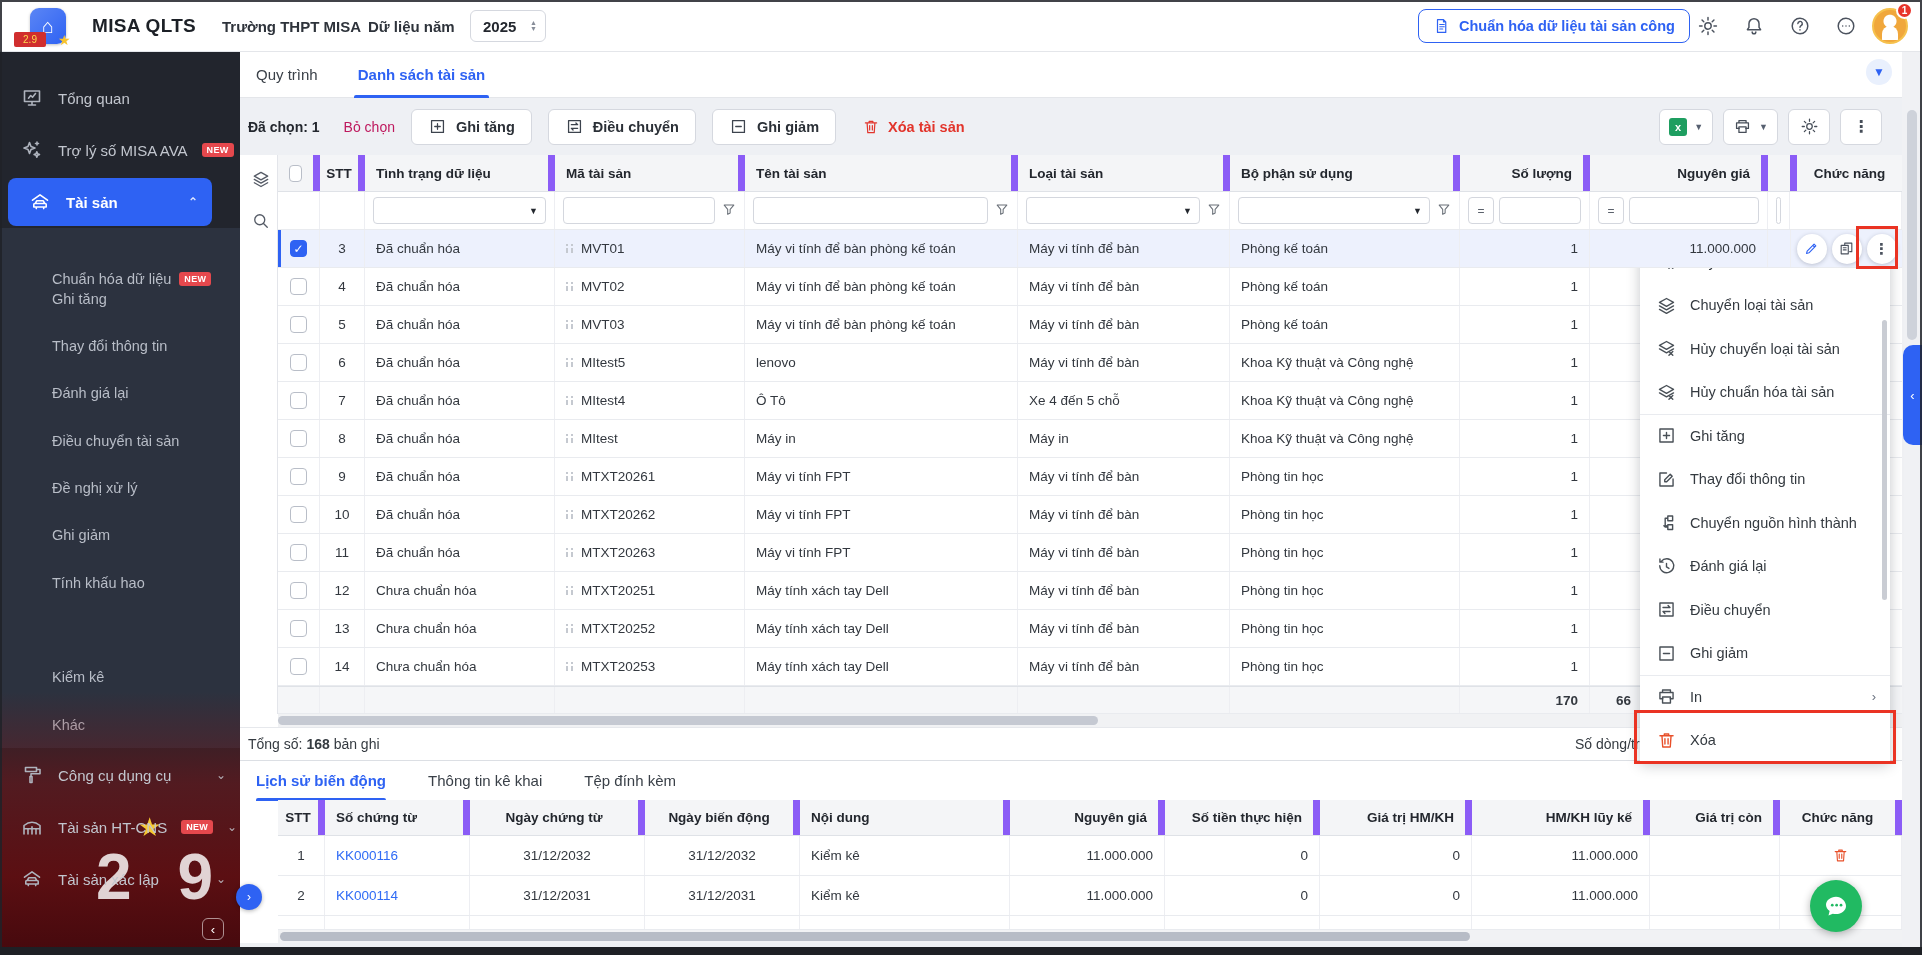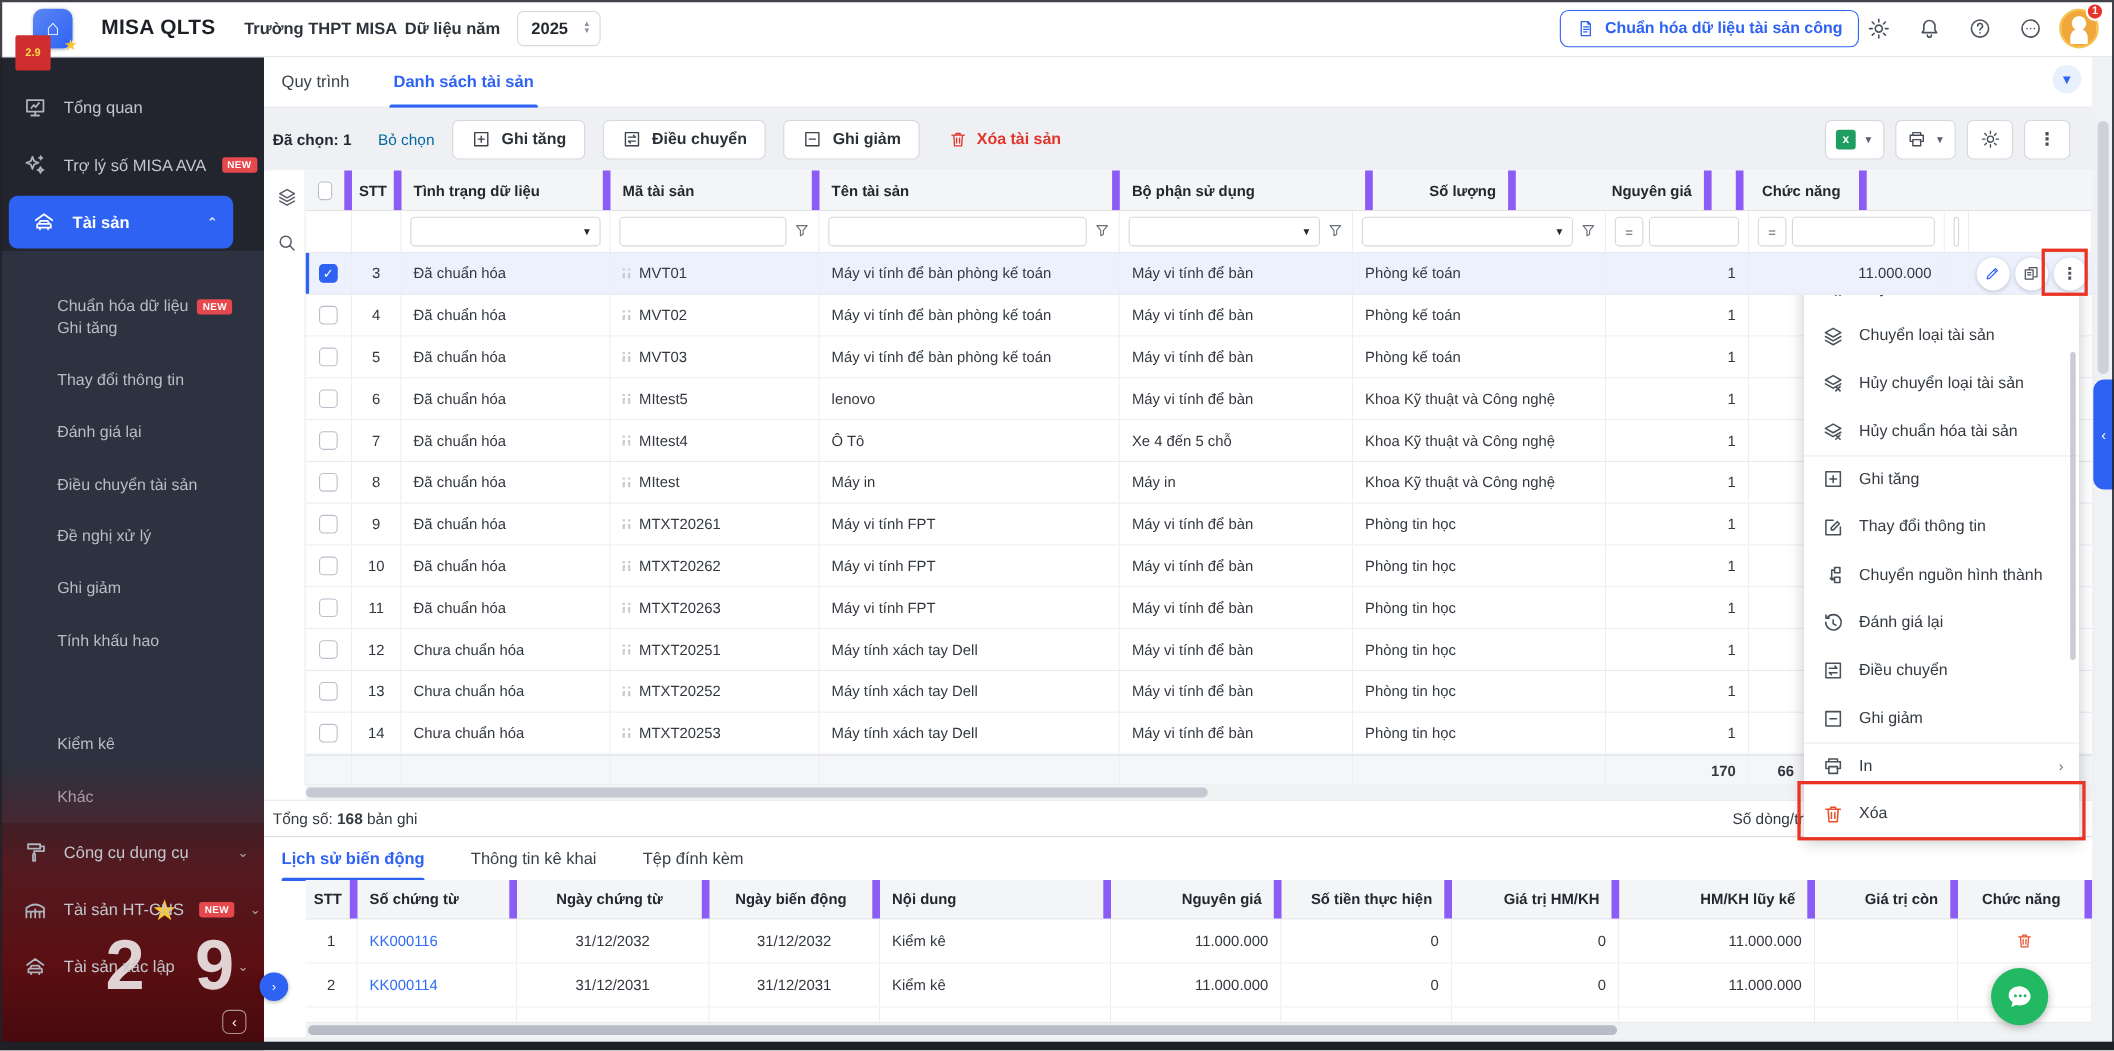--- a/index.html
+++ b/index.html
@@ -6,22 +6,22 @@
   html,body{width:1922px;height:955px;overflow:hidden;background:#fff;
     font-family:"Liberation Sans","DejaVu Sans",sans-serif;}
   #app{position:relative;width:1922px;height:955px;background:#fff;overflow:hidden}
   .abs{position:absolute}
   
   #topbar{left:0;top:0;width:1922px;height:52px;background:#fff;border-bottom:1px solid #e4e6ea;z-index:20}
   .logo-wrap{left:12px;top:6px;width:70px;height:42px}
   .logo-sq{position:absolute;left:18px;top:2px;width:36px;height:36px;border-radius:9px;
     background:linear-gradient(135deg,#5b86f5,#2e62f3);display:flex;align-items:center;justify-content:center;
     color:#fff;font-size:20px;box-shadow:0 1px 3px rgba(0,0,0,.25)}
-  .logo-rib{position:absolute;left:2px;top:26px;width:32px;height:32px;background:#d02e2e;border-radius:2px;
-    color:#ffd94d;font-size:10px;font-weight:bold;display:flex;align-items:center;justify-content:center}
+  .logo-rib{position:absolute;left:2px;top:26px;width:32px;height:15px;background:#d02e2e;border-radius:2px;
+    color:#ffd94d;font-size:10px;font-weight:normal;display:flex;align-items:center;justify-content:center}
   .logo-star{position:absolute;left:46px;top:26px;color:#f7c32e;font-size:14px}
   .appname{left:92px;top:0;height:52px;display:flex;align-items:center;font-size:19px;font-weight:bold;color:#1c2026;letter-spacing:.3px}
   .orgname{left:222px;top:0;height:52px;display:flex;align-items:center;font-size:15px;font-weight:600;color:#2e333b}
   .yearlabel{left:368px;top:0;height:52px;display:flex;align-items:center;font-size:15px;font-weight:600;color:#2e333b}
   .yearbox{left:470px;top:10px;width:76px;height:32px;border:1px solid #d5d8df;border-radius:6px;background:#fff;
     display:flex;align-items:center;padding:0 8px 0 12px;font-size:15px;font-weight:600;color:#23272e}
   .spin{margin-left:auto;display:flex;flex-direction:column;line-height:6px;font-size:7px;color:#878d99}
   .hbtn{top:9px;height:34px;border:1.5px solid #2e62f3;border-radius:8px;color:#2e62f3;background:#fff;
     display:flex;align-items:center;gap:8px;padding:0 14px;font-size:14.5px;font-weight:600}
   .hicon{top:15px;width:22px;height:22px;color:#4b525e;display:flex;align-items:center;justify-content:center}
@@ -49,21 +49,21 @@
   .collapse-btn{position:absolute;left:202px;top:866px;width:22px;height:22px;border:1.5px solid rgba(255,255,255,.55);
     border-radius:6px;color:#fff;font-size:13px;display:flex;align-items:center;justify-content:center;cursor:pointer}
   
   #page{left:240px;top:52px;width:1682px;height:903px;background:#fff}
   #tabsrow{left:0;top:0;width:1682px;height:46px;background:#fff;border-bottom:1px solid #e4e6ea;display:flex;align-items:center;padding-left:16px;gap:40px}
   .ntab{position:relative;height:46px;display:flex;align-items:center;font-size:15px;color:#3a4048;cursor:pointer}
   .ntab.active{color:#2e62f3;font-weight:600}
   .ntab.active:after{content:"";position:absolute;left:-4px;right:-4px;bottom:0;height:3px;background:#2e62f3;border-radius:2px 2px 0 0}
   #toolbar{left:0;top:46px;width:1682px;height:57px;background:#eef0f4;display:flex;align-items:center;padding-left:8px}
   .tb-text{font-size:14px;color:#23272e;font-weight:bold}
-  .tb-link{font-size:14px;color:#0369a1;margin-left:24px;cursor:pointer}
+  .tb-link{font-size:14px;color:#be185d;margin-left:24px;cursor:pointer}
   .tb-btn{height:36px;background:#fff;border:1px solid #d5d8df;border-radius:6px;display:flex;align-items:center;gap:9px;
     padding:0 16px;font-size:14.5px;color:#2b3037;font-weight:600;margin-left:16px;cursor:pointer}
   .tb-btn .bic{width:19px;height:19px;color:#3c434d}
   .tb-del{display:flex;align-items:center;gap:8px;margin-left:26px;color:#e2342b;font-size:14.5px;font-weight:600;cursor:pointer}
   .tb-right{margin-left:auto;display:flex;gap:10px;padding-right:40px}
   .tb-ibtn{height:36px;background:#fff;border:1px solid #d5d8df;border-radius:6px;display:flex;align-items:center;justify-content:center;gap:7px;padding:0 9px;cursor:pointer;color:#464d58}
   .xl{width:18px;height:18px;background:#1e9e60;border-radius:3px;color:#fff;font-size:11px;font-weight:bold;
     display:flex;align-items:center;justify-content:center}
   .caret{font-size:9px;color:#566070}
   
@@ -333,20 +333,21 @@
 
     <div class="abs grid" id="maingrid" style="left:38px;top:103px;width:1624px">
         <div class="trow hrow" style="height: 37px;">
           <div class="tcell al-c" style="width: 42px;">
             <span class="cbox"></span>
           </div>
           <div class="tcell al-c" style="width: 45px;">STT</div>
           <div class="tcell al-l" style="width: 190px;">Tình trạng dữ liệu</div>
           <div class="tcell al-l" style="width: 190px;">Mã tài sản</div>
           <div class="tcell al-l" style="width: 273px;">Tên tài sản</div>
+          <div class="tcell al-l" style="width: 212px;">Loại tài sản</div>
           <div class="tcell al-l" style="width: 230px;">Bộ phận sử dụng</div>
           <div class="tcell al-r" style="width: 130px;">Số lượng</div>
           <div class="tcell al-r" style="width: 178px;">Nguyên giá</div>
           <div class="tcell al-l" style="width: 22px;"></div>
           <div class="tcell al-c" style="width: 112px;">Chức năng</div>
         </div>
         <div class="trow" style="height: 38px;">
           <div class="tcell" style="width: 42px; padding: 0px 8px;"></div>
           <div class="tcell" style="width: 45px; padding: 0px 8px;"></div>
           <div class="tcell" style="width: 190px; padding: 0px 8px;">

